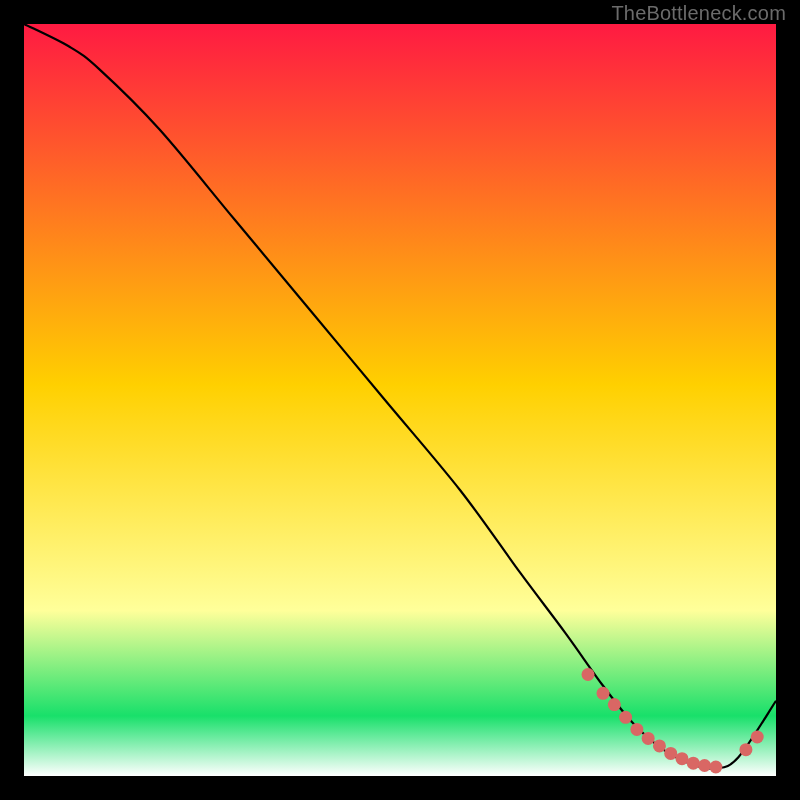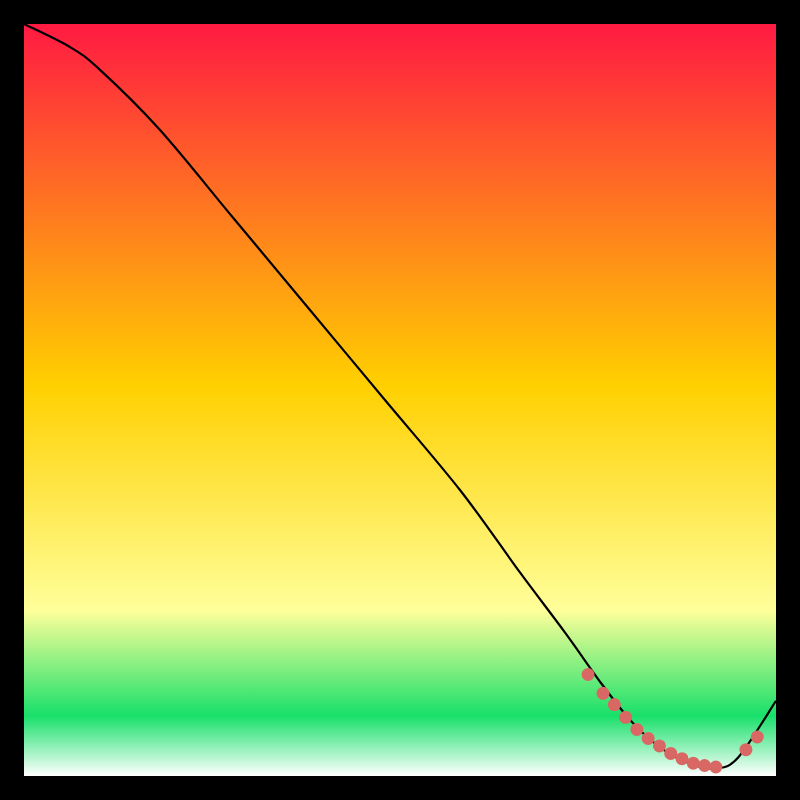--- a/index.html
+++ b/index.html
@@ -35,20 +35,21 @@
     left: 24px;
     width: 752px;
     height: 752px;
   }
   svg { display: block; }
 </style>
 </head>
 <body>
 
 <div class="frame">
+  <div class="watermark">TheBottleneck.com</div>
 
   <div class="plot">
     <svg id="chart-svg" width="752" height="752" viewBox="0 0 752 752">
       <defs>
         <linearGradient id="bg-grad" x1="0" y1="0" x2="0" y2="1">
           <stop id="g0" offset="0%" stop-color="#ff1a42"></stop>
           <stop id="g1" offset="48%" stop-color="#ffd000"></stop>
           <stop id="g2" offset="78%" stop-color="#ffff9a"></stop>
           <stop id="g3" offset="92%" stop-color="#18e06a"></stop>
           <stop id="g4" offset="100%" stop-color="#ffffff"></stop>

